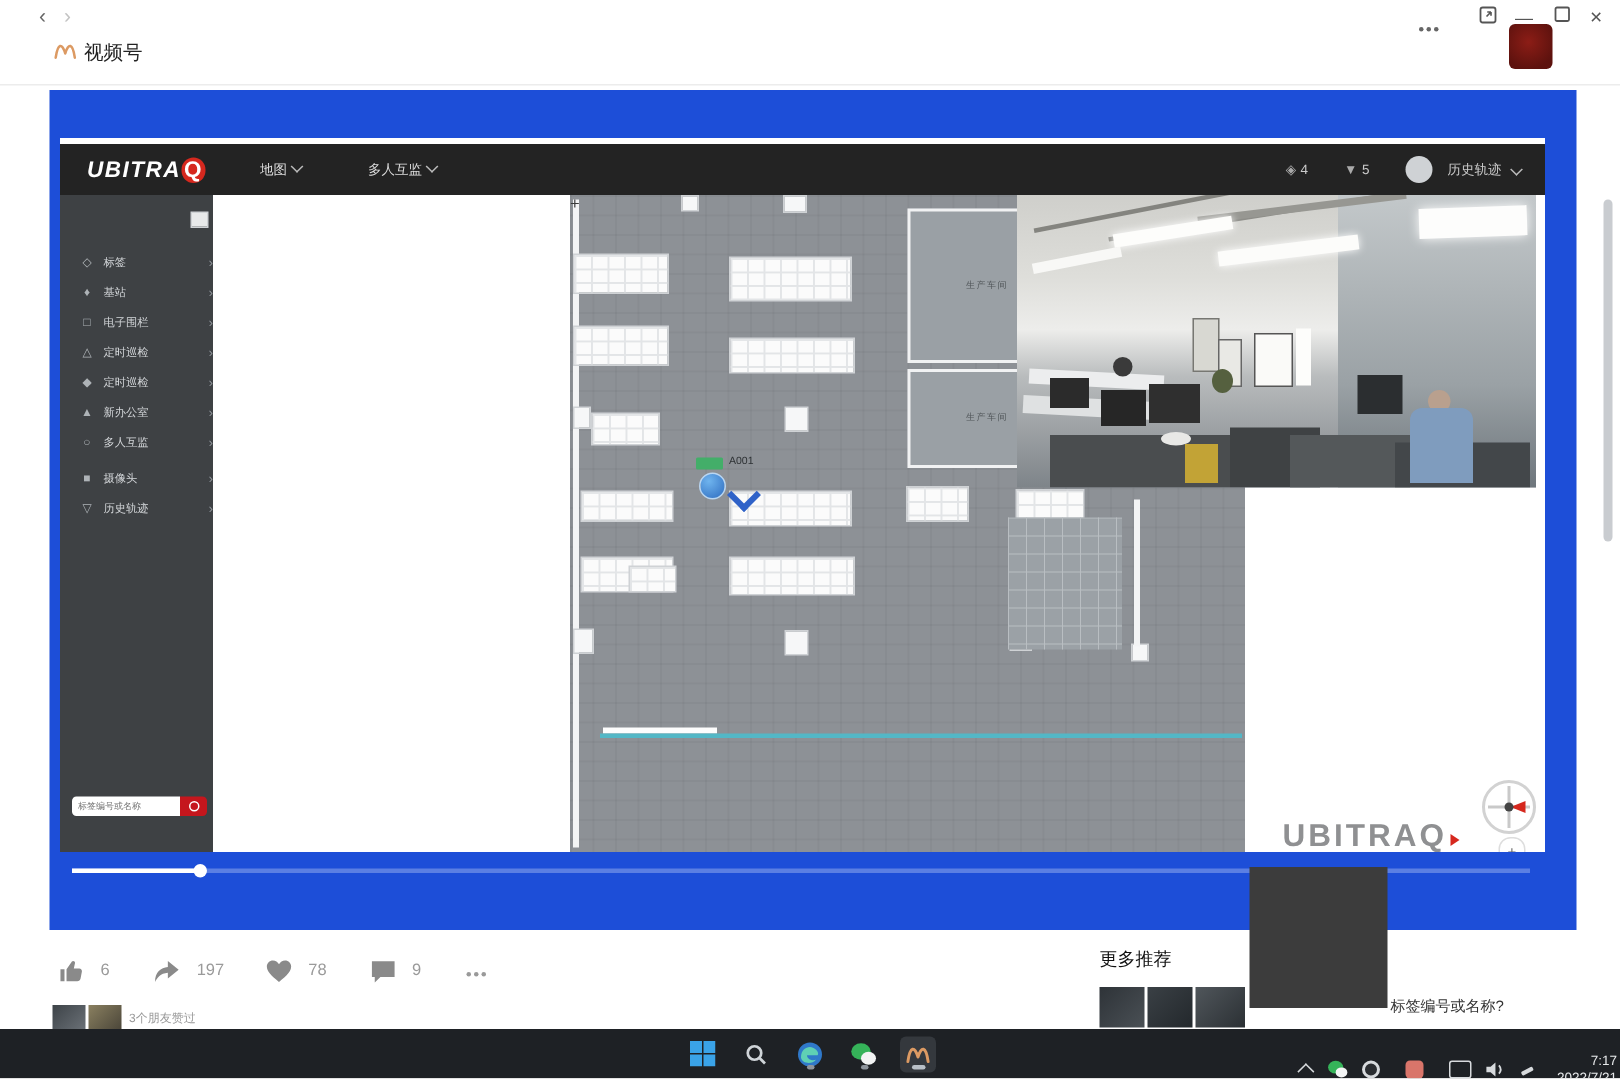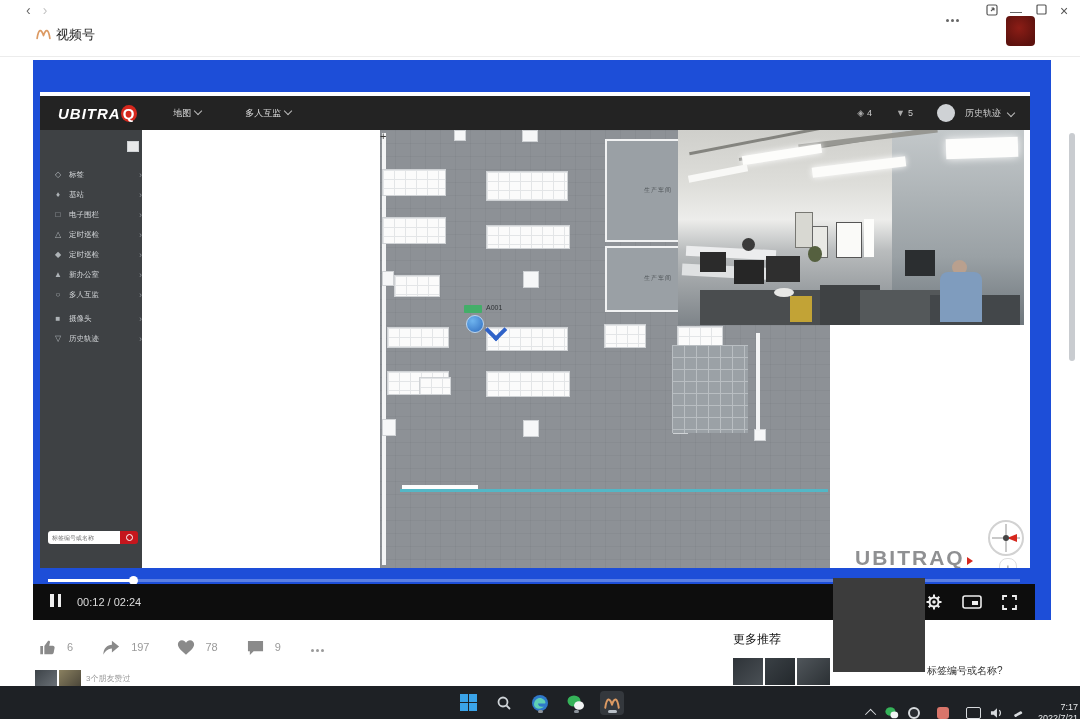--- a/index.html
+++ b/index.html
@@ -251,42 +251,20 @@
         <div>+</div>
 
       </div>
     </div>
 
     <div class="a pbar" style="left:15px;top:519px;width:972px;">
       <div class="pfill" style="width:85px;"></div>
       <div class="a pknob" style="left:81px;top:-3px;"></div>
     </div>
 
-    <div class="a ctrlbar" style="left:0;top:524px;width:1002px;height:36px;">
-      <div class="pausebars" style="margin-left:17px;"><span></span><span></span></div>
-      <div class="time" style="margin-left:12px;">00:12 / 02:24</div>
-      <div style="margin-left:auto;display:flex;align-items:center;gap:20px;margin-right:18px;">
-        <svg width="16" height="16" viewBox="0 0 16 16">
-            <circle cx="8" cy="8" r="4.5" fill="none" stroke="#eee" stroke-width="2"></circle>
-            <g stroke="#eee" stroke-width="2">
-              <path d="M8 0.5 v2.5 M8 13 v2.5 M0.5 8 h2.5 M13 8 h2.5 M2.7 2.7 l1.8 1.8 M11.5 11.5 l1.8 1.8 M13.3 2.7 l-1.8 1.8 M4.5 11.5 l-1.8 1.8"></path>
-            </g>
-            <circle cx="8" cy="8" r="1.8" fill="#eee"></circle>
-          </svg>
-        <svg width="20" height="14" viewBox="0 0 20 14">
-            <rect x="1" y="1" width="18" height="12" rx="2" fill="none" stroke="#eee" stroke-width="1.6"></rect>
-            <rect x="10" y="6" width="6" height="4" fill="#eee"></rect>
-          </svg>
-        <svg width="15" height="15" viewBox="0 0 15 15">
-            <g stroke="#eee" stroke-width="1.8" fill="none">
-              <path d="M1 5 V1 h4 M10 1 h4 v4 M14 10 v4 h-4 M5 14 H1 v-4"></path>
-            </g>
-          </svg>
-      </div>
-    </div>
   </div>
 
   <div class="a" style="left:1069px;top:133px;width:6px;height:228px;border-radius:3px;background:#c9ccd0;"></div>
 
   <div class="a" style="left:833px;top:578px;width:92px;height:94px;background:#3c3c3c;z-index:40;"></div>
 
   <div class="a" style="left:38px;top:638px;display:flex;align-items:center;gap:10px;">
     <svg width="19" height="18" viewBox="0 0 20 20" class="gicon">
         <path d="M2 9 h3 v9 H2 z M6.5 18 h8 c1.2 0 2.2-.8 2.4-2 l1-5.2 c.2-1.2-.7-2.3-2-2.3 h-4 l.9-4.1 c.2-1.1-1.5-2-2.3-1 L6.5 9 z"></path>
       </svg>

